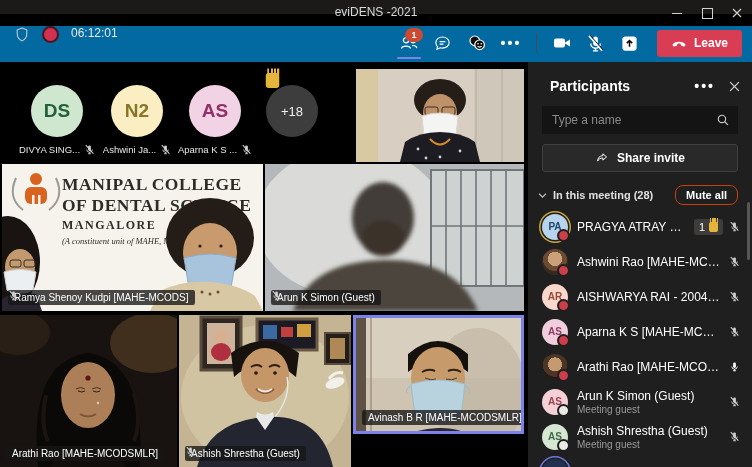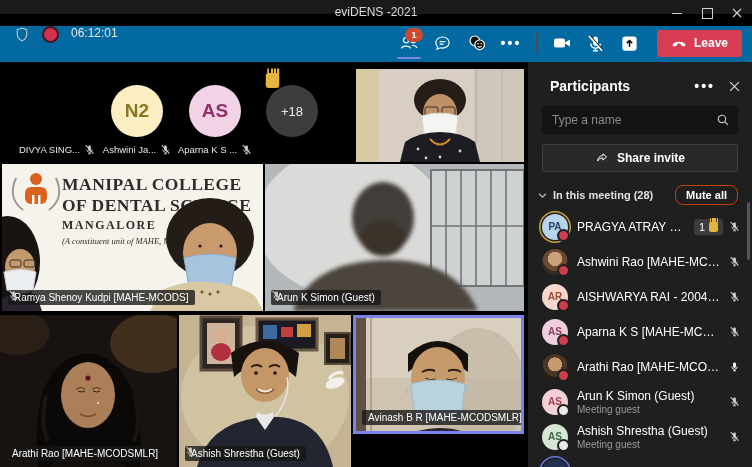--- a/index.html
+++ b/index.html
@@ -193,20 +193,23 @@
         <svg width="16" height="12" viewBox="0 0 20 14">
           <path d="M2.2 8.5C6 4.5 14 4.5 17.8 8.5c.8.9-.6 3.2-1.7 2.9l-3-.9c-.7-.2-.9-.9-.8-1.6.1-.8-1.1-1.2-2.3-1.2s-2.4.4-2.3 1.2c.1.7-.1 1.4-.8 1.6l-3 .9c-1.1.3-2.5-2-1.7-2.9z" fill="#fff"></path>
         </svg>
         <span>Leave</span>
       </div>
     </div>
   </div>
 
   <div class="stage">
 
+    <div class="srow-circle c-ds">
+        <span>DS</span>
+      </div>
     <div class="srow-circle c-n2">
         <span>N2</span>
       </div>
     <div class="srow-circle c-as">
         <span>AS</span>
       </div>
     <div class="srow-circle c-ov">
         <span>+18</span>
       </div>
     <span class="hand big ov-hand"></span>

